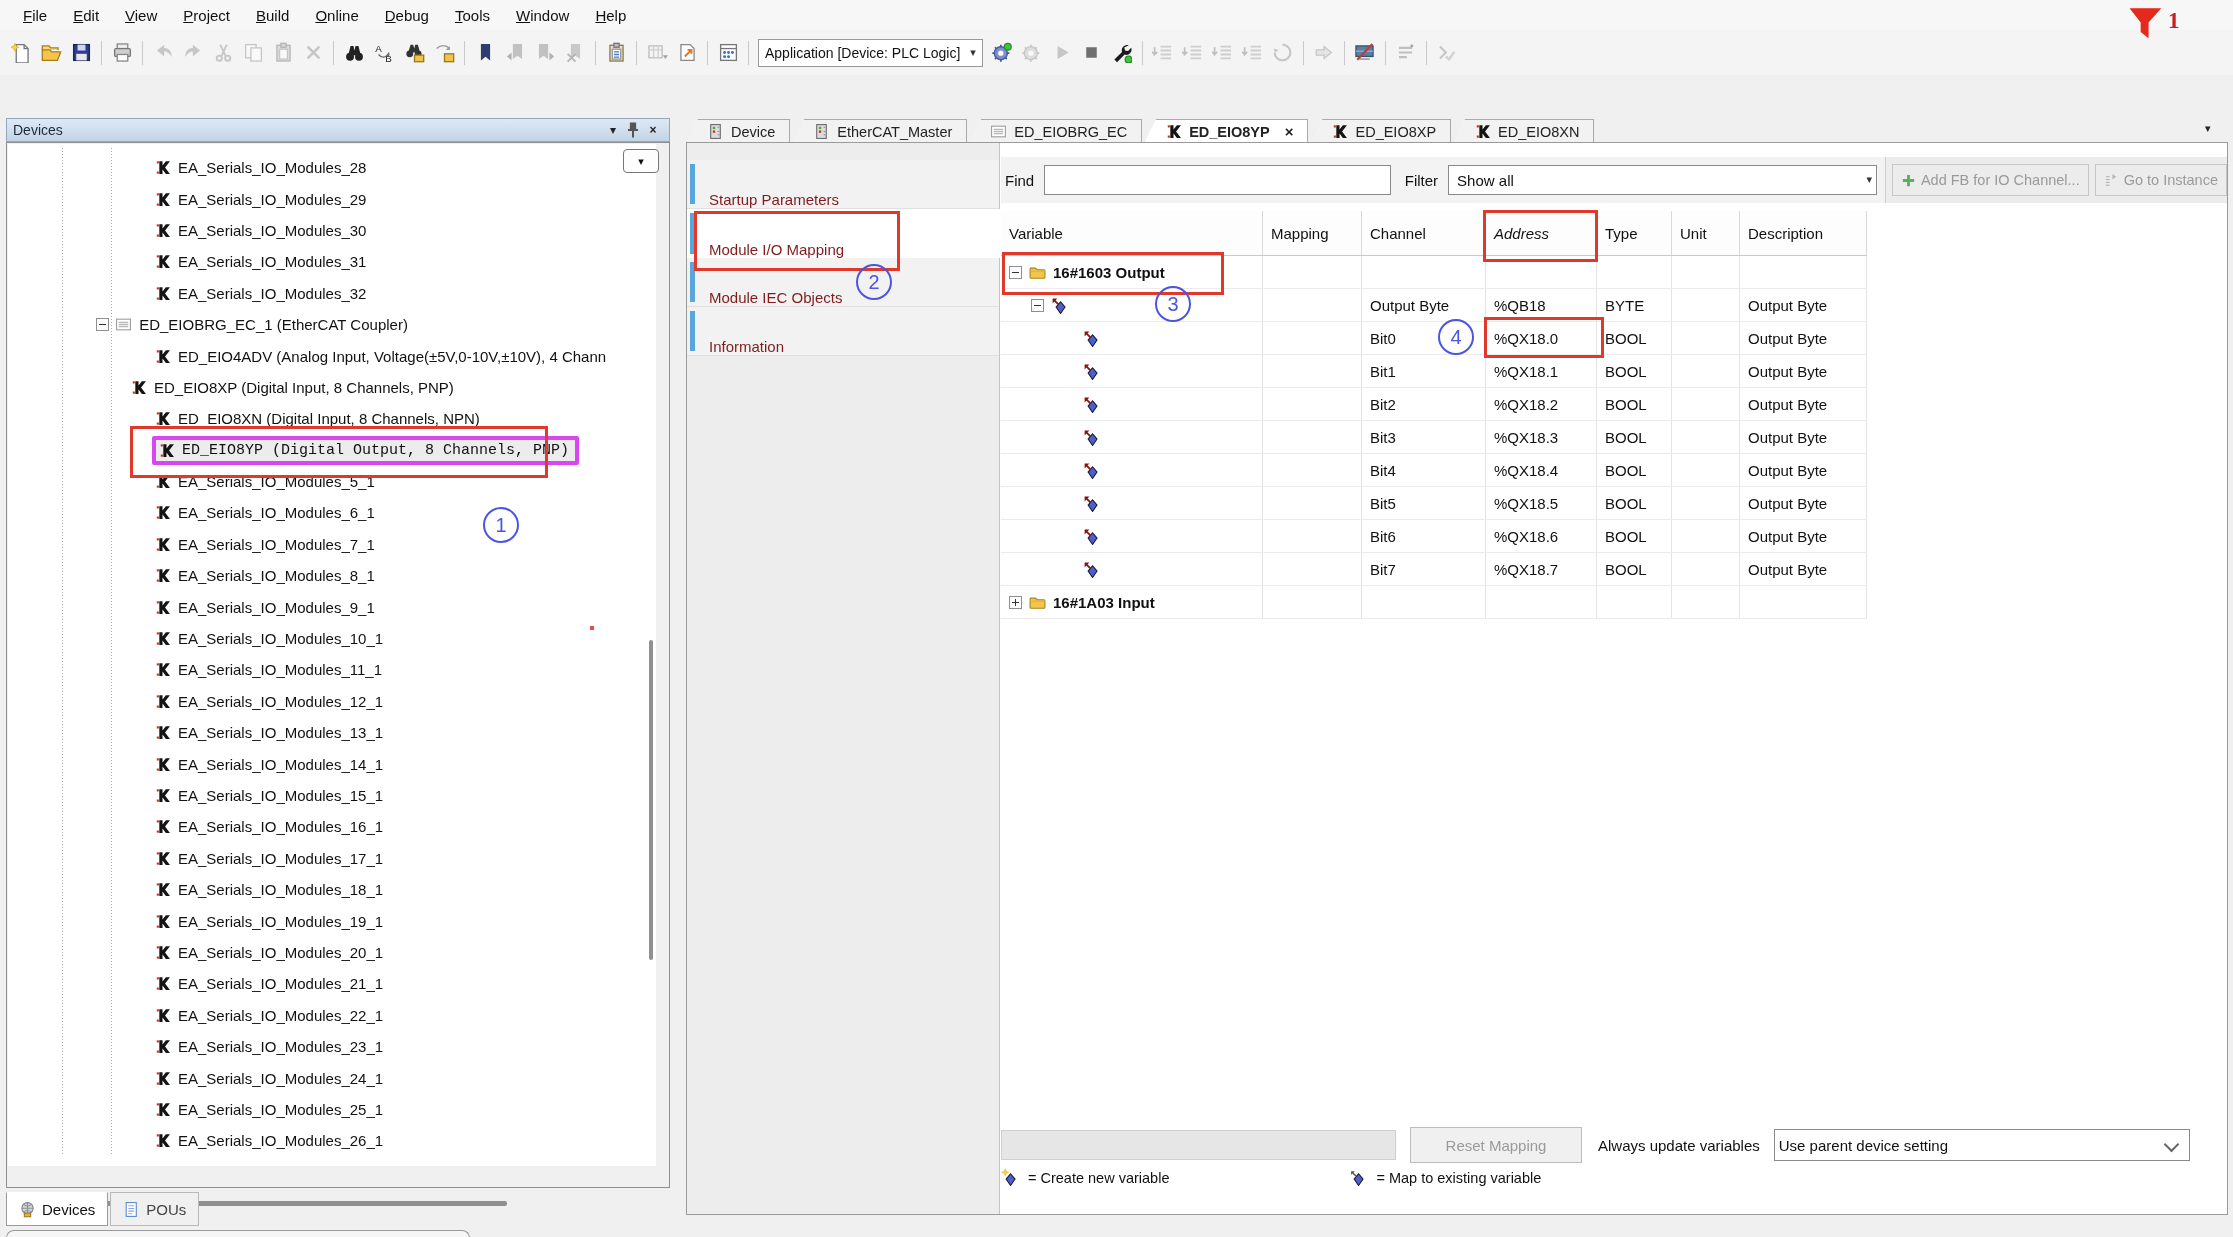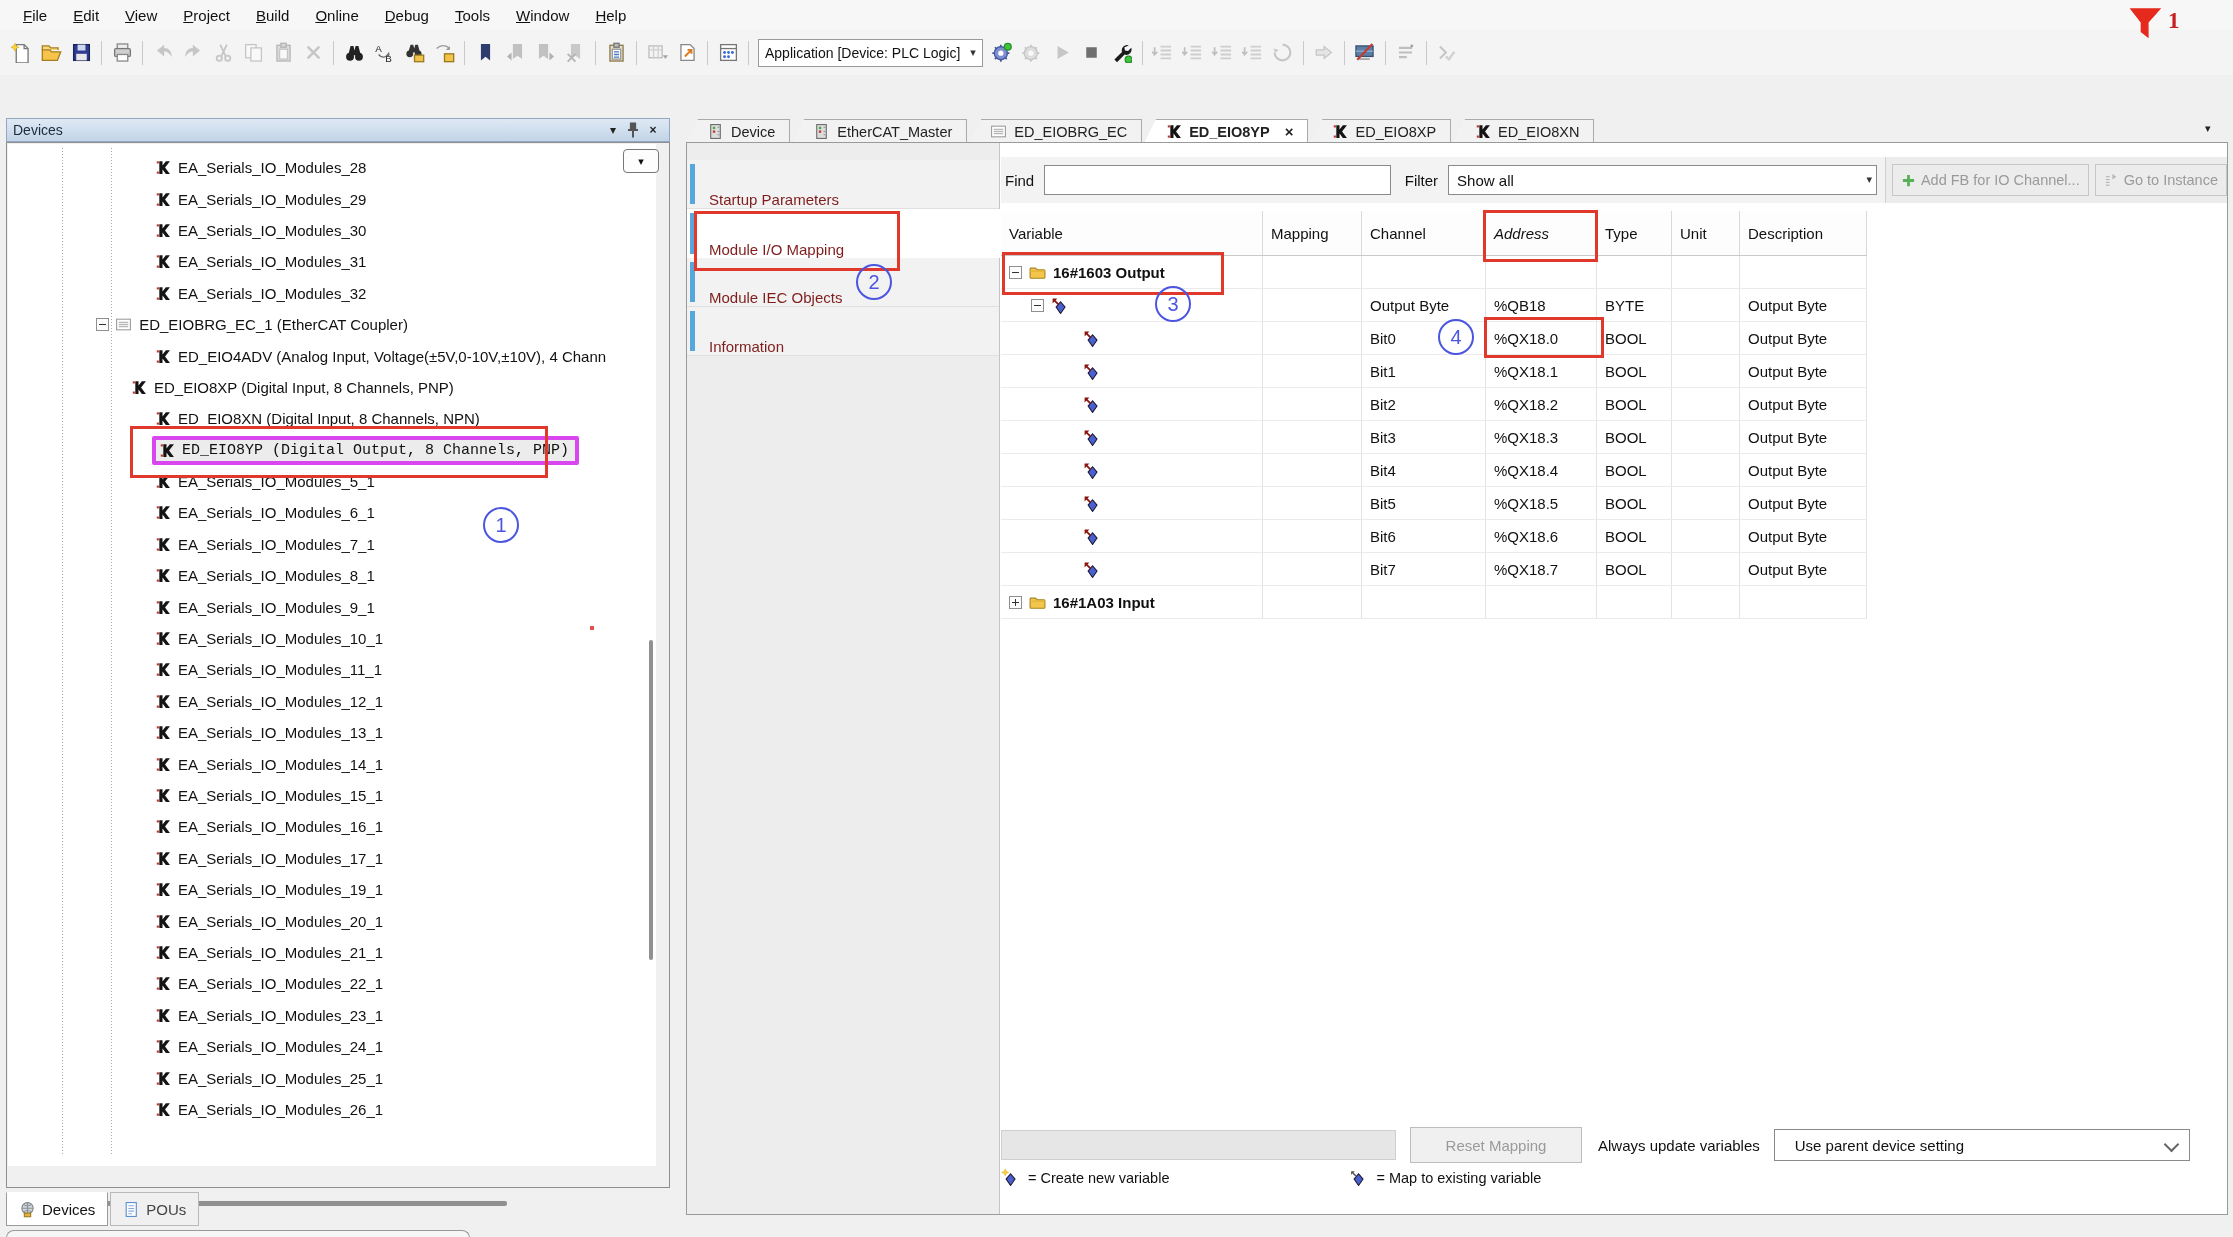--- a/index.html
+++ b/index.html
@@ -90,21 +90,21 @@
   .g-var{display:flex;align-items:center;gap:7px;}
   .g-var.bold{font-weight:bold;}
   .g-cell svg{width:17px;height:17px;}
   
   #map-footer{position:absolute;left:314px;top:984px;right:14px;height:36px;display:flex;align-items:center;}
   #footer-bar{width:395px;height:30px;background:#e6e6e6;border:1px solid #cfcfcf;box-sizing:border-box;}
   #reset-btn{margin-left:14px;width:170px;height:34px;background:#f0f0f0;border:1px solid #bdbdbd;color:#9a9a9a;
       display:flex;align-items:center;justify-content:center;font-size:15px;}
   #always-label{margin-left:16px;white-space:nowrap;}
   #update-select{margin-left:14px;width:416px;height:32px;border:1px solid #8a8a8a;background:#fff;box-sizing:border-box;
-      display:flex;align-items:center;padding-left:20px;position:relative;font-size:15px;}
+      display:flex;align-items:center;padding-left:4px;position:relative;font-size:15px;}
   .chev{width:9px;height:9px;border-right:2px solid #666;border-bottom:2px solid #666;transform:rotate(45deg);
       position:absolute;right:12px;top:9px;}
   #legend{position:absolute;left:314px;top:1026px;display:flex;align-items:center;gap:10px;font-size:14.5px;}
   #legend svg{width:18px;height:18px;}
   #legend .leg2{margin-left:170px;display:flex;align-items:center;gap:10px;}
   #legend .leg1{display:flex;align-items:center;gap:10px;}
   
   .redbox{position:absolute;border:3px solid #e0392b;background:transparent;z-index:50;}
   .circle-num{position:absolute;width:32px;height:32px;border:2.5px solid #4b55e0;border-radius:50%;color:#4b55e0;
       display:flex;align-items:center;justify-content:center;font-size:20px;z-index:50;background:rgba(255,255,255,0);}
@@ -670,20 +670,32 @@
             <div class="tree-row" style="padding-left: 144px;">
               <span class="twrap">
                 <span style="display: inline-flex;">
                   <svg viewBox="0 0 16 16" style="width: 17px; height: 17px;">
                     <path d="M5 2h3v4.2L11.2 2H15l-4.6 6L15 14h-3.8L8 9.8V14H5z" fill="#141414"></path>
                     <rect x="2.6" y="2.2" width="2" height="2" fill="#c03226"></rect>
                     <rect x="2.6" y="11.8" width="2" height="2" fill="#c03226"></rect>
                   </svg>
                 </span>
                 <span>EA_Serials_IO_Modules_17_1</span>
+              </span>
+            </div>
+            <div class="tree-row" style="padding-left: 144px;">
+              <span class="twrap">
+                <span style="display: inline-flex;">
+                  <svg viewBox="0 0 16 16" style="width: 17px; height: 17px;">
+                    <path d="M5 2h3v4.2L11.2 2H15l-4.6 6L15 14h-3.8L8 9.8V14H5z" fill="#141414"></path>
+                    <rect x="2.6" y="2.2" width="2" height="2" fill="#c03226"></rect>
+                    <rect x="2.6" y="11.8" width="2" height="2" fill="#c03226"></rect>
+                  </svg>
+                </span>
+                <span>EA_Serials_IO_Modules_18_1</span>
               </span>
             </div>
             <div class="tree-row" style="padding-left: 144px;">
               <span class="twrap">
                 <span style="display: inline-flex;">
                   <svg viewBox="0 0 16 16" style="width: 17px; height: 17px;">
                     <path d="M5 2h3v4.2L11.2 2H15l-4.6 6L15 14h-3.8L8 9.8V14H5z" fill="#141414"></path>
                     <rect x="2.6" y="2.2" width="2" height="2" fill="#c03226"></rect>
                     <rect x="2.6" y="11.8" width="2" height="2" fill="#c03226"></rect>
                   </svg>

